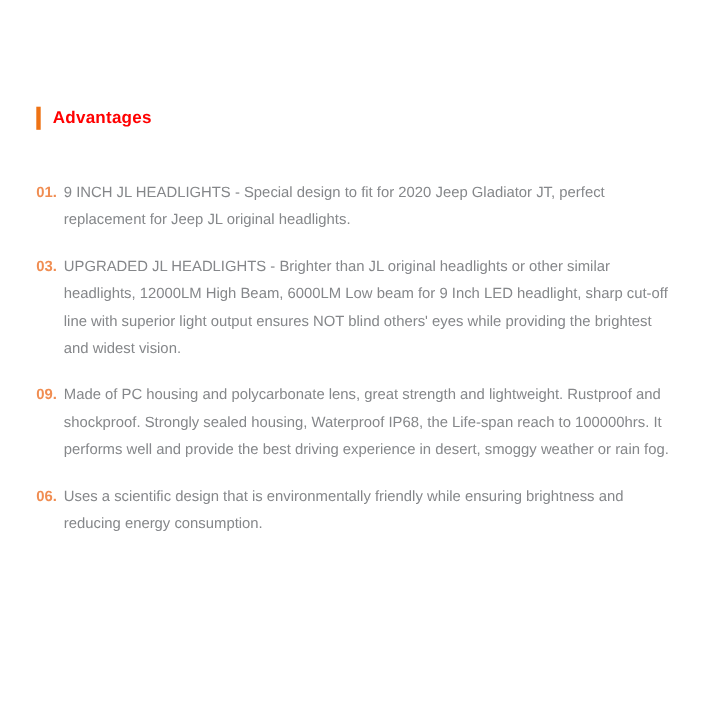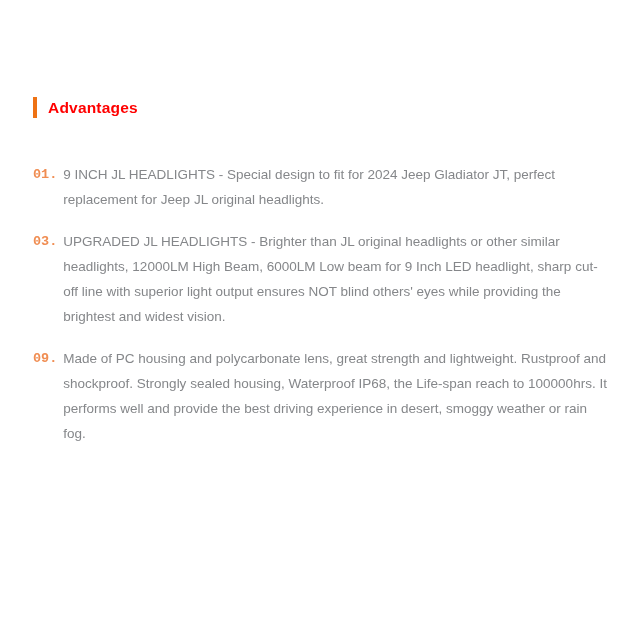--- a/index.html
+++ b/index.html
@@ -48,45 +48,48 @@
     font-size: 13.5px;
     line-height: 25px;
     margin-bottom: 17px;
   }
   .adv-num {
     color: var(--number-orange);
     font-weight: bold;
     flex: 0 0 auto;
     margin-right: 6px;
     min-width: 19px;
-    font-family: Liberation Mono, monospace;
   }
   .adv-text {
     color: var(--body-gray);
     max-width: 553px;
   }
 </style>
 </head>
 <body>
 
 <div class="page">
 
   <div class="section-heading">
     <span class="accent-bar"></span>
     <h2 class="section-title">Advantages</h2>
   </div>
 
   <ul class="adv-list">
     <li class="adv-item">
       <span class="adv-num">01.</span>
-      <span class="adv-text">9 INCH JL HEADLIGHTS - Special design to fit for 2024 Jeep Gladiator JT, perfect replacement for Jeep JL original headlights.</span>
+      <span class="adv-text">9 INCH JL HEADLIGHTS - Special design to fit for 2020 Jeep Gladiator JT, perfect replacement for Jeep JL original headlights.</span>
     </li>
     <li class="adv-item">
       <span class="adv-num">03.</span>
       <span class="adv-text">UPGRADED JL HEADLIGHTS - Brighter than JL original headlights or other similar headlights, 12000LM High Beam, 6000LM Low beam for 9 Inch LED headlight, sharp cut-off line with superior light output ensures NOT blind others' eyes while providing the brightest and widest vision.</span>
     </li>
     <li class="adv-item">
       <span class="adv-num">09.</span>
       <span class="adv-text">Made of PC housing and polycarbonate lens, great strength and lightweight. Rustproof and shockproof. Strongly sealed housing, Waterproof IP68, the Life-span reach to 100000hrs. It performs well and provide the best driving experience in desert, smoggy weather or rain fog.</span>
     </li>
+    <li class="adv-item">
+      <span class="adv-num">06.</span>
+      <span class="adv-text">Uses a scientific design that is environmentally friendly while ensuring brightness and reducing energy consumption.</span>
+    </li>
   </ul>
 
 </div>
 
 </body></html>

